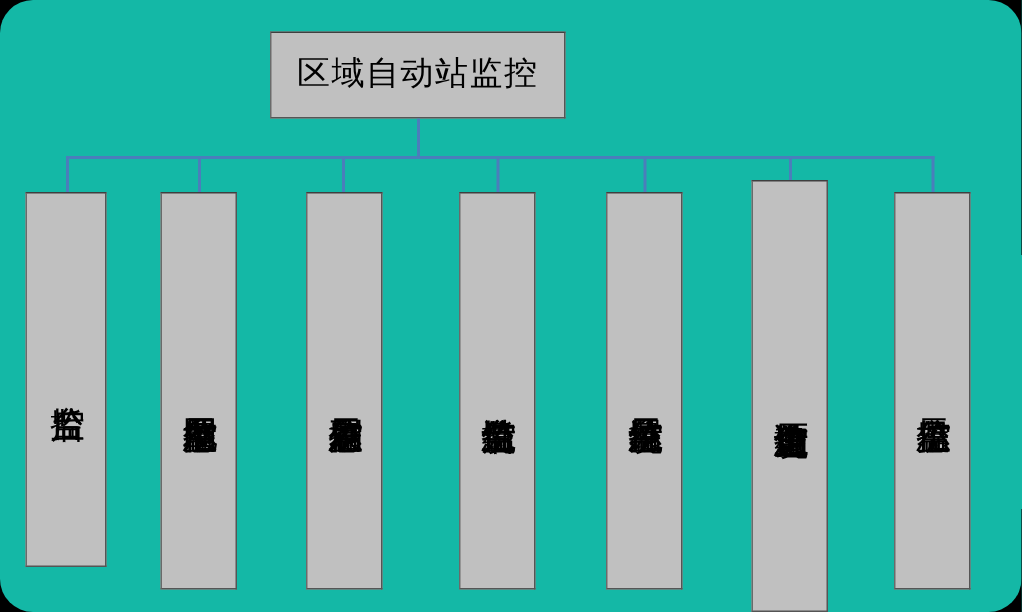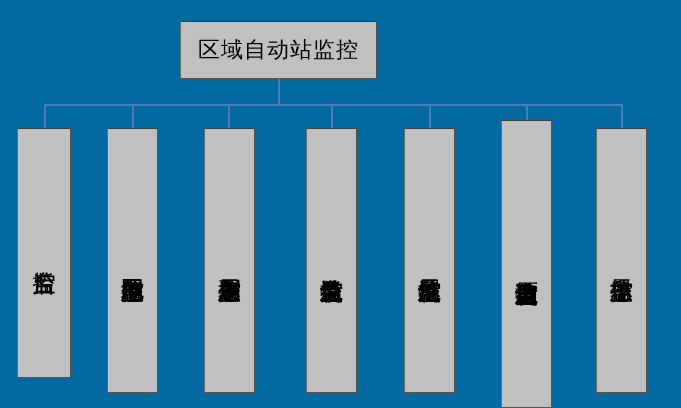--- a/index.html
+++ b/index.html
@@ -1,21 +1,22 @@
 <!DOCTYPE html>
 <html><head>
 <meta charset="utf-8">
 <style>
   html,body{margin:0;padding:0;background:#000;}
   #stage{
     position:relative;
     width:681px;height:408px;
-    background:#0369a1;
+    background:#14b8a6;
     overflow:hidden;
     font-family:"DejaVu Sans","Liberation Sans",sans-serif;
+    border-radius:22px;
   }
   .node{
     position:absolute;
     background:#c0c0c0;
     border:1px solid #555555;
     border-top-color:#3f3f3f;
     border-left-color:#6a6a6a;
     box-sizing:border-box;
     display:flex;
     align-items:center;

